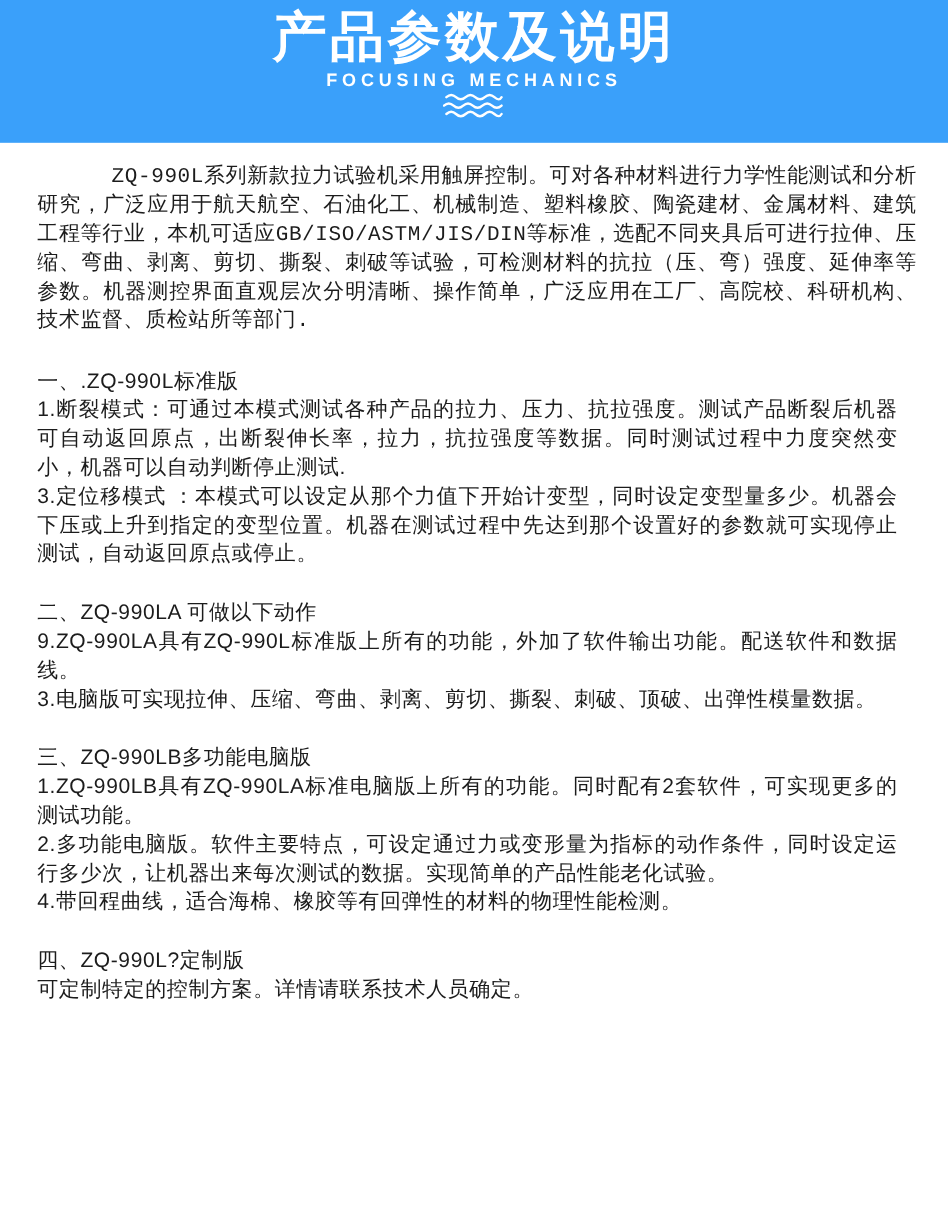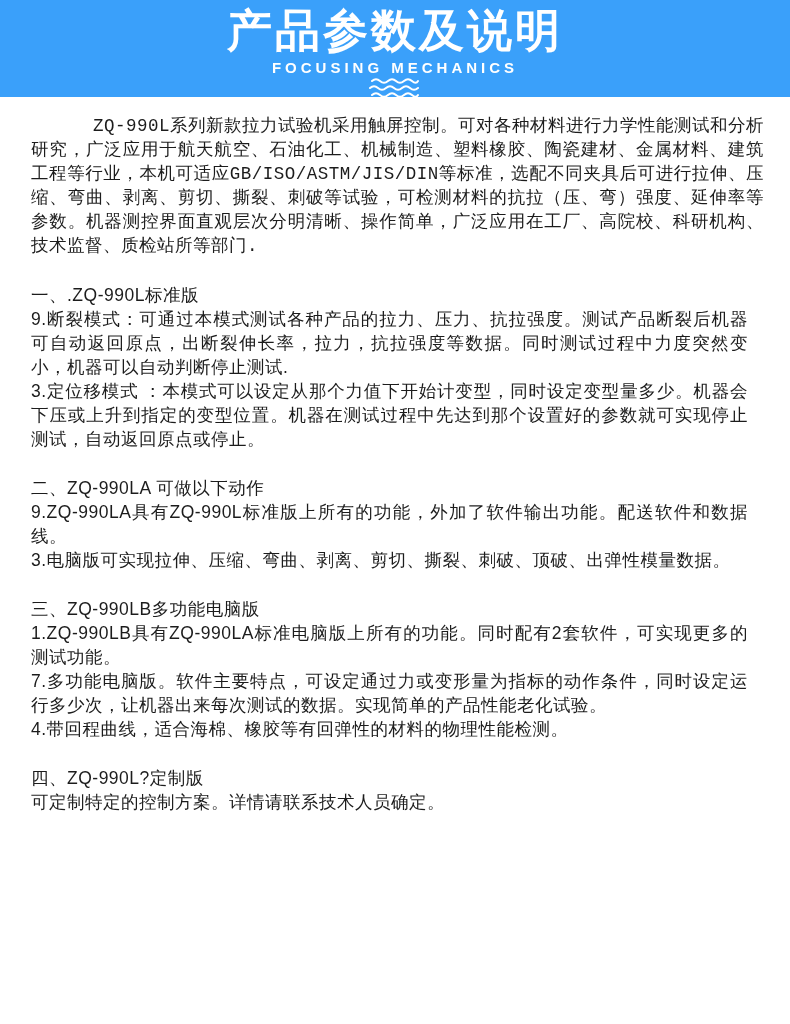--- a/index.html
+++ b/index.html
@@ -7,21 +7,21 @@
     width: 790px;
     height: 1024px;
     background: #ffffff;
     font-family: "Liberation Sans", sans-serif;
     overflow: hidden;
   }
   .page { width: 790px; height: 1024px; }
 
   
   .banner {
-    height: 97px;
+    height: 119px;
     background: #3AA0FA;
     display: flex;
     flex-direction: column;
     align-items: center;
     padding-top: 5px;
     box-sizing: border-box;
   }
   .banner h1 {
     margin: 0;
     color: #ffffff;
@@ -78,34 +78,34 @@
       </svg>
     </div>
   </header>
 
   <main class="content">
 
     <p class="intro">ZQ-990L系列新款拉力试验机采用触屏控制。可对各种材料进行力学性能测试和分析研究，广泛应用于航天航空、石油化工、机械制造、塑料橡胶、陶瓷建材、金属材料、建筑工程等行业，本机可适应GB/ISO/ASTM/JIS/DIN等标准，选配不同夹具后可进行拉伸、压缩、弯曲、剥离、剪切、撕裂、刺破等试验，可检测材料的抗拉（压、弯）强度、延伸率等参数。机器测控界面直观层次分明清晰、操作简单，广泛应用在工厂、高院校、科研机构、技术监督、质检站所等部门.</p>
 
     <div class="section">
       <div class="sec-heading">一、.ZQ-990L标准版</div>
-      <div class="sec-item">9.断裂模式：可通过本模式测试各种产品的拉力、压力、抗拉强度。测试产品断裂后机器可自动返回原点，出断裂伸长率，拉力，抗拉强度等数据。同时测试过程中力度突然变小，机器可以自动判断停止测试.</div>
+      <div class="sec-item">1.断裂模式：可通过本模式测试各种产品的拉力、压力、抗拉强度。测试产品断裂后机器可自动返回原点，出断裂伸长率，拉力，抗拉强度等数据。同时测试过程中力度突然变小，机器可以自动判断停止测试.</div>
       <div class="sec-item">3.定位移模式 ：本模式可以设定从那个力值下开始计变型，同时设定变型量多少。机器会下压或上升到指定的变型位置。机器在测试过程中先达到那个设置好的参数就可实现停止测试，自动返回原点或停止。</div>
     </div>
 
     <div class="section">
       <div class="sec-heading">二、ZQ-990LA  可做以下动作</div>
       <div class="sec-item">9.ZQ-990LA具有ZQ-990L标准版上所有的功能，外加了软件输出功能。配送软件和数据线。</div>
       <div class="sec-item">3.电脑版可实现拉伸、压缩、弯曲、剥离、剪切、撕裂、刺破、顶破、出弹性模量数据。</div>
     </div>
 
     <div class="section">
       <div class="sec-heading">三、ZQ-990LB多功能电脑版</div>
       <div class="sec-item">1.ZQ-990LB具有ZQ-990LA标准电脑版上所有的功能。同时配有2套软件，可实现更多的测试功能。</div>
-      <div class="sec-item">7.多功能电脑版。软件主要特点，可设定通过力或变形量为指标的动作条件，同时设定运行多少次，让机器出来每次测试的数据。实现简单的产品性能老化试验。</div>
+      <div class="sec-item">2.多功能电脑版。软件主要特点，可设定通过力或变形量为指标的动作条件，同时设定运行多少次，让机器出来每次测试的数据。实现简单的产品性能老化试验。</div>
       <div class="sec-item">4.带回程曲线，适合海棉、橡胶等有回弹性的材料的物理性能检测。</div>
     </div>
 
     <div class="section">
       <div class="sec-heading">四、ZQ-990L?定制版</div>
       <div class="sec-item">可定制特定的控制方案。详情请联系技术人员确定。</div>
     </div>
 
   </main>
 </div>

